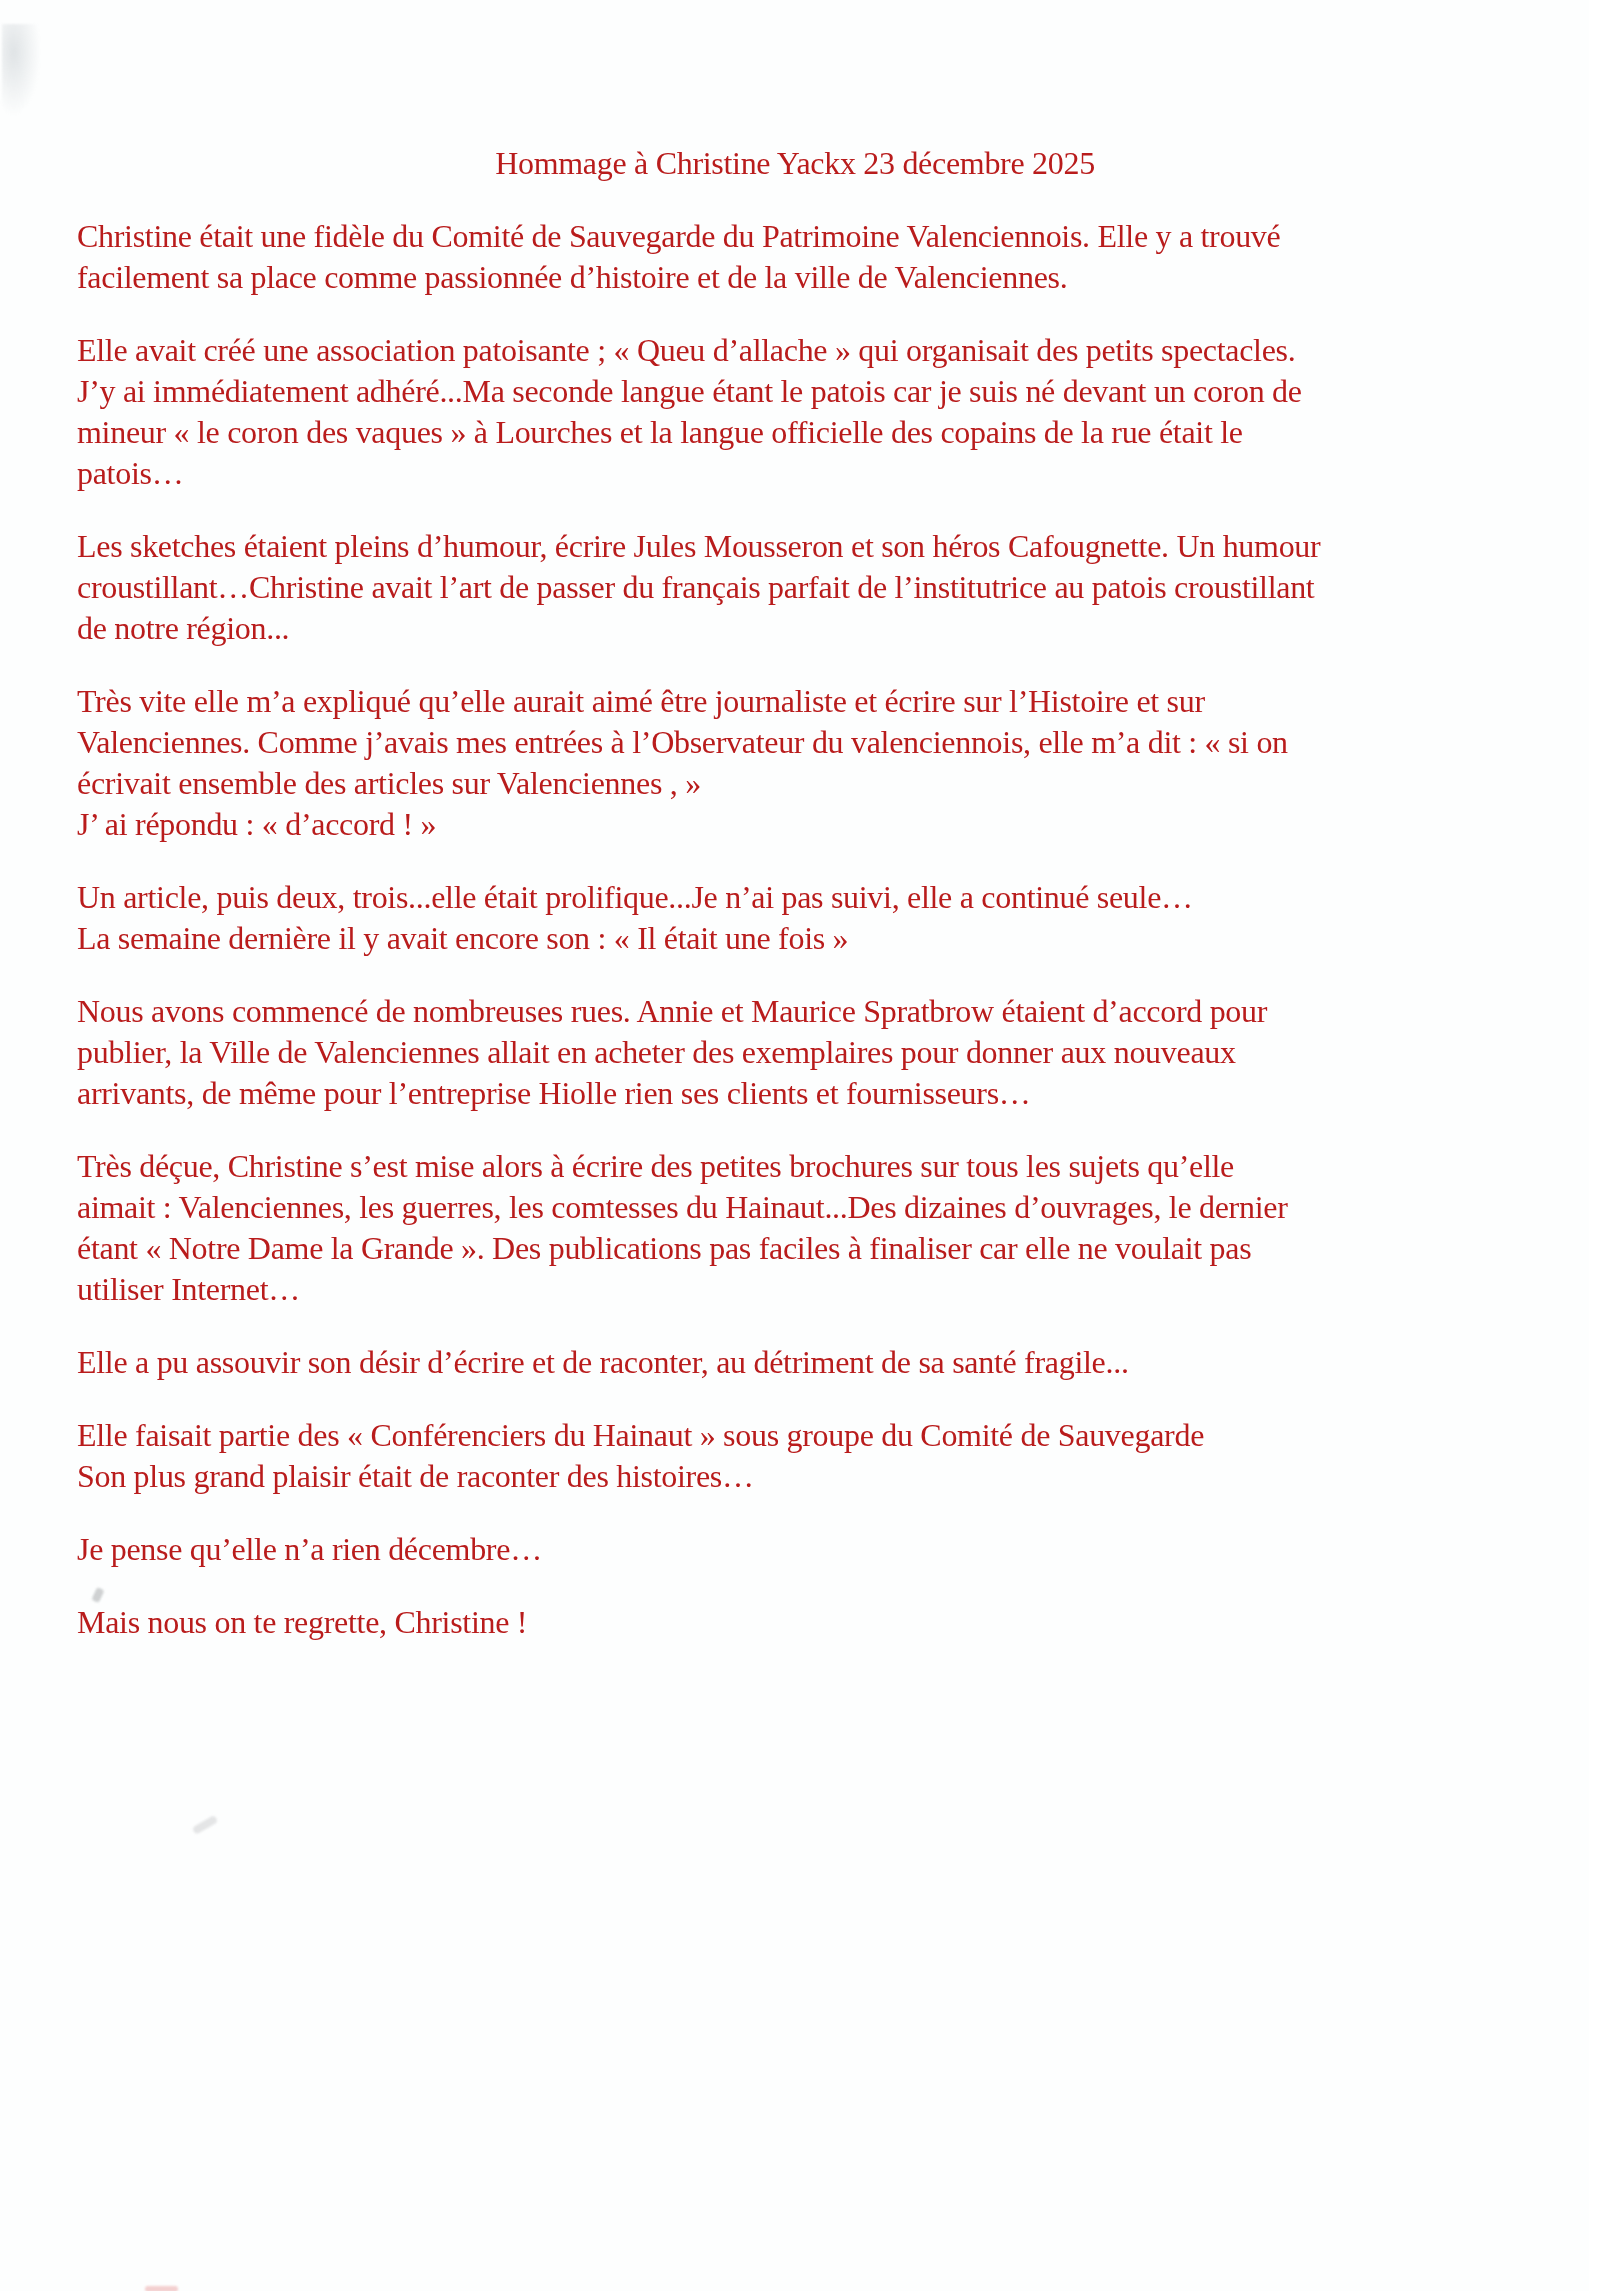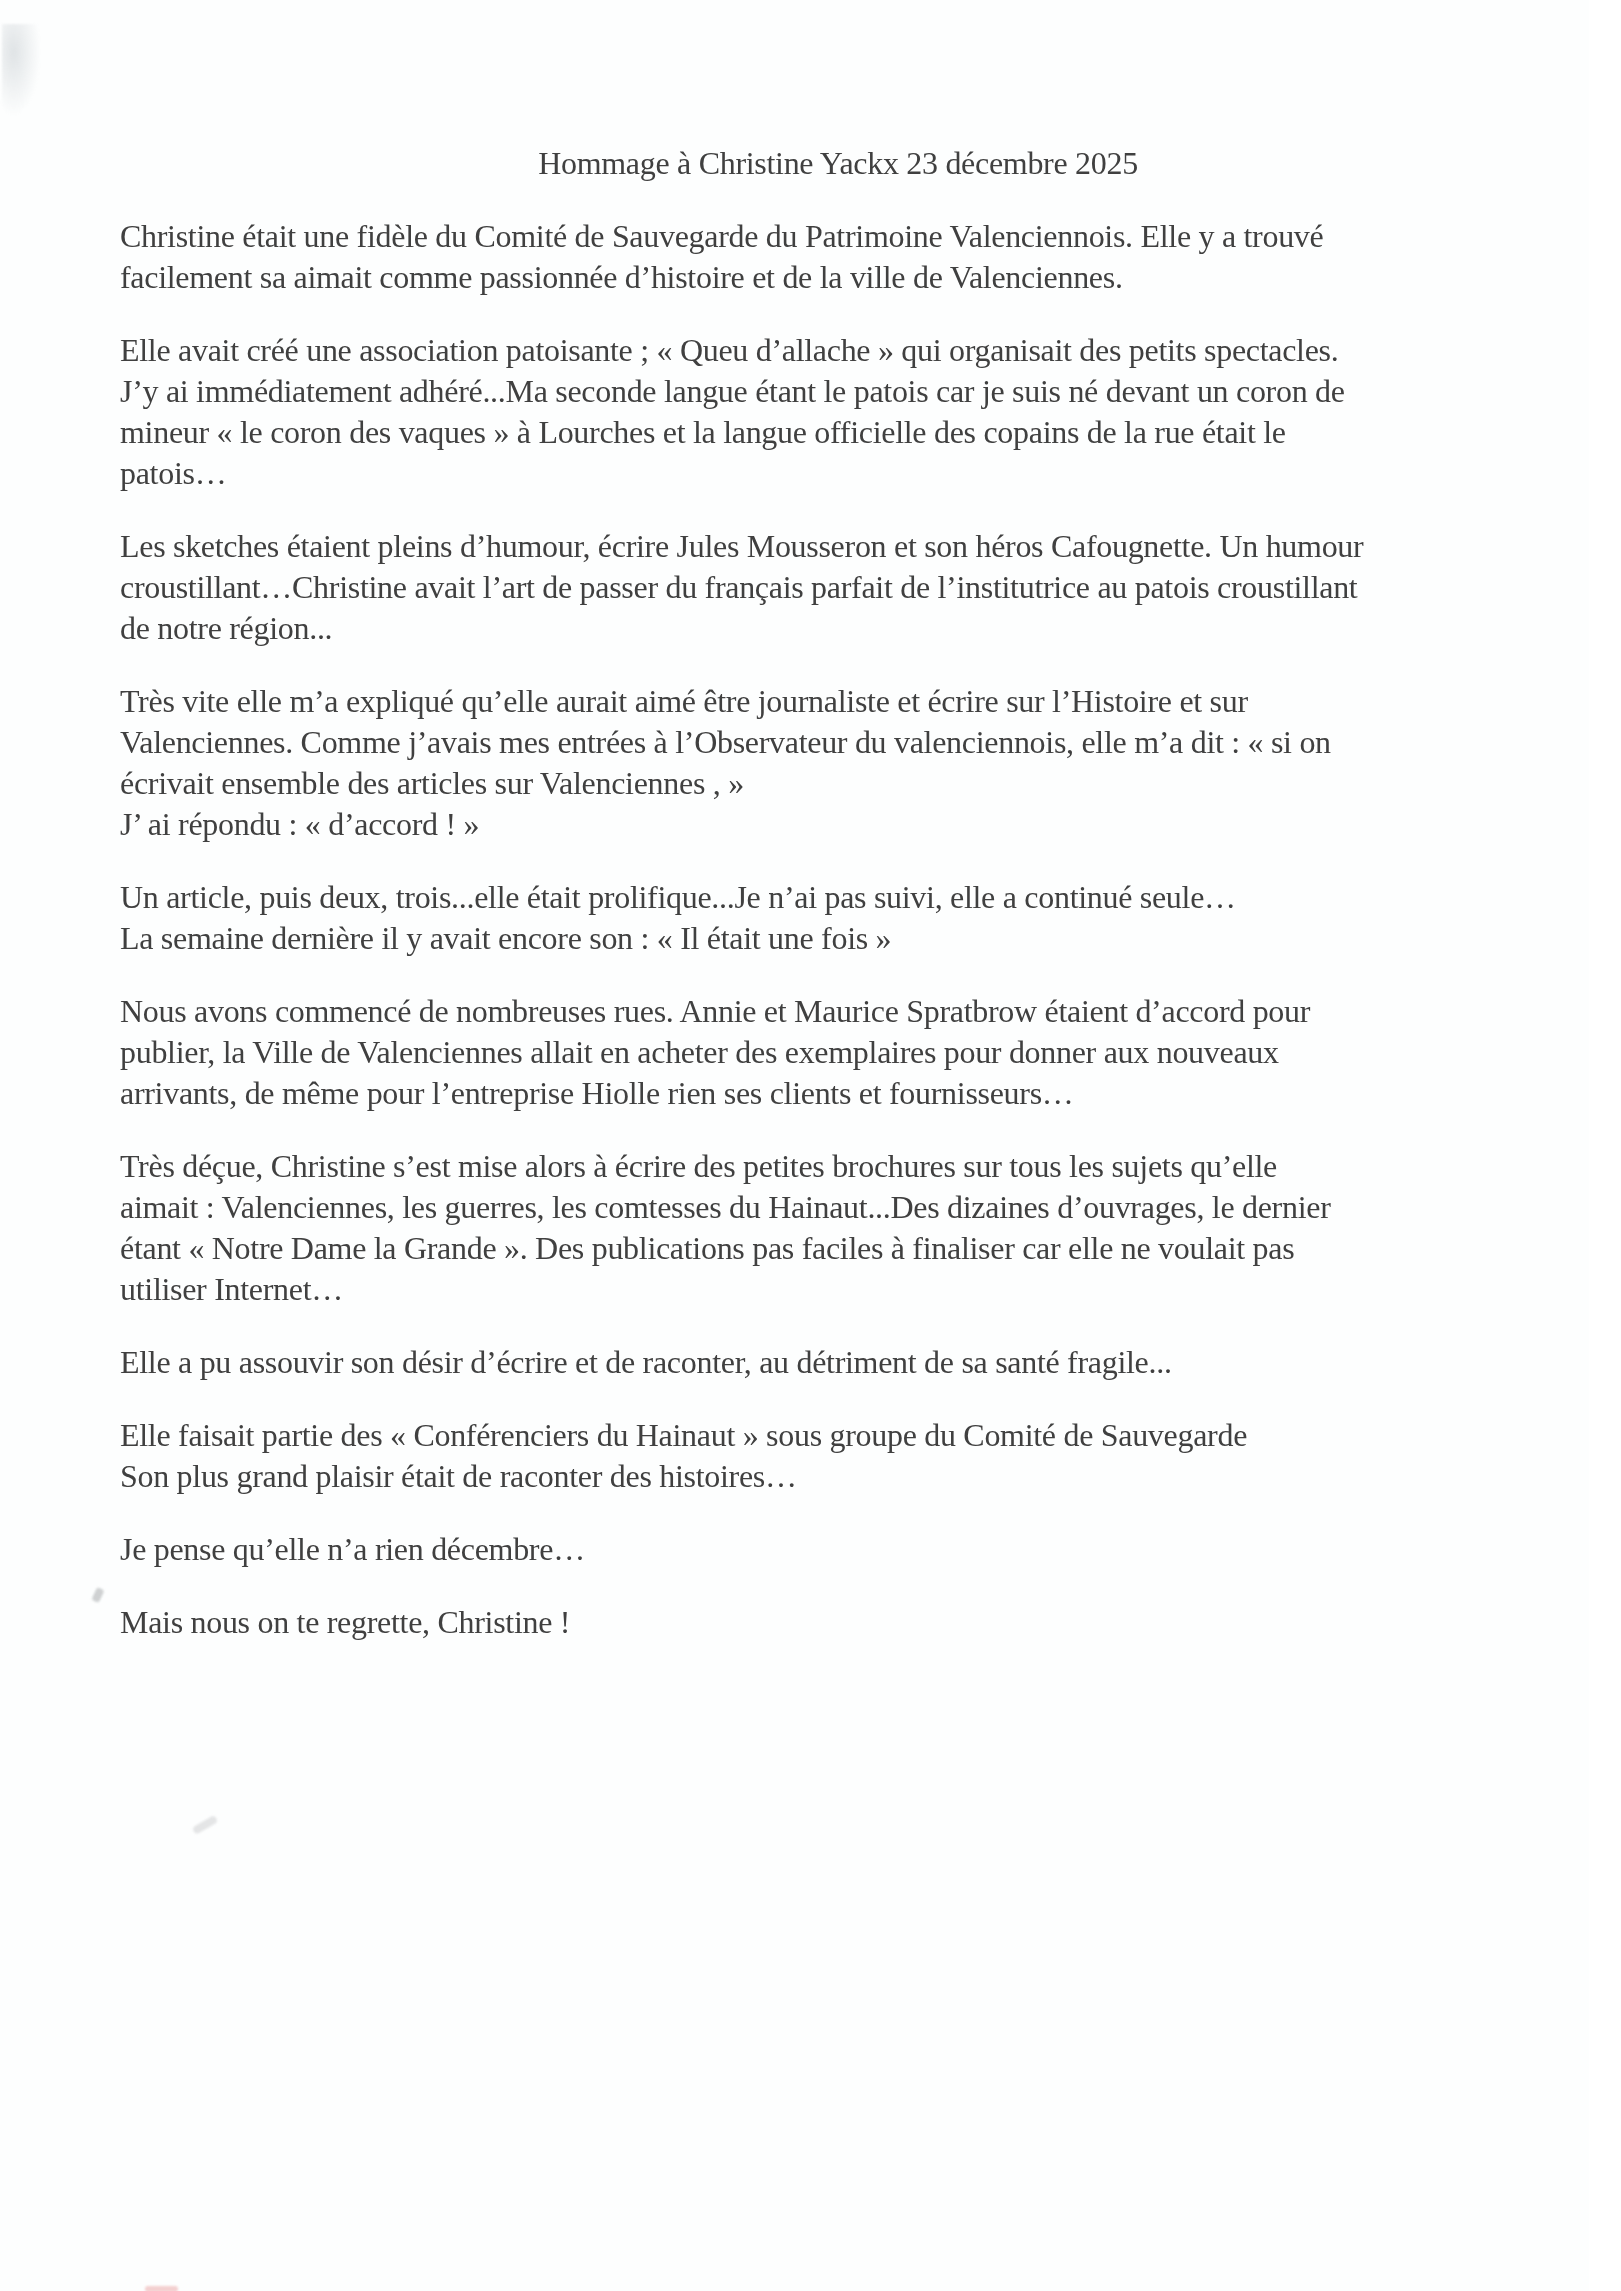--- a/index.html
+++ b/index.html
@@ -7,23 +7,23 @@
     padding: 0;
     background: #ffffff;
   }
   .page {
     position: relative;
     width: 1589px;
     height: 2292px;
     background: #fdfefe;
     overflow: hidden;
     font-family: "Liberation Serif", "DejaVu Serif", serif;
-    color: #404040;
+    color: #b91c1c;
     box-sizing: border-box;
-    padding: 143px 82px 0 120px;
+    padding: 143px 82px 0 77px;
   }
   .text-column {
     width: 1436px;
   }
   .doc-title {
     text-align: center;
     font-size: 32px;
     line-height: 41px;
     letter-spacing: -0.3px;
     margin: 0 0 32px 0;
@@ -93,21 +93,21 @@
   <div class="artifact artifact-mid-smudge"></div>
   <div class="artifact artifact-bottom-smear"></div>
 
   <div class="text-column">
 
     <h1 class="doc-title">
       <span class="title-line">Hommage à Christine Yackx 23 décembre 2025</span>
     </h1>
 
     <p class="para">Christine était une fidèle du Comité de Sauvegarde du Patrimoine Valenciennois. Elle y a trouvé
-facilement sa aimait comme passionnée d’histoire et de la ville de Valenciennes.</p>
+facilement sa place comme passionnée d’histoire et de la ville de Valenciennes.</p>
     <p class="para">Elle avait créé une association patoisante ; « Queu d’allache » qui organisait des petits spectacles.
 J’y ai immédiatement adhéré...Ma seconde langue étant le patois car je suis né devant un coron de
 mineur « le coron des vaques » à Lourches et la langue officielle des copains de la rue était le
 patois…</p>
     <p class="para">Les sketches étaient pleins d’humour, écrire Jules Mousseron et son héros Cafougnette. Un humour
 croustillant…Christine avait l’art de passer du français parfait de l’institutrice au patois croustillant
 de notre région...</p>
     <p class="para">Très vite elle m’a expliqué qu’elle aurait aimé être journaliste et écrire sur l’Histoire et sur
 Valenciennes. Comme j’avais mes entrées à l’Observateur du valenciennois, elle m’a dit : « si on
 écrivait ensemble des articles sur Valenciennes , »

